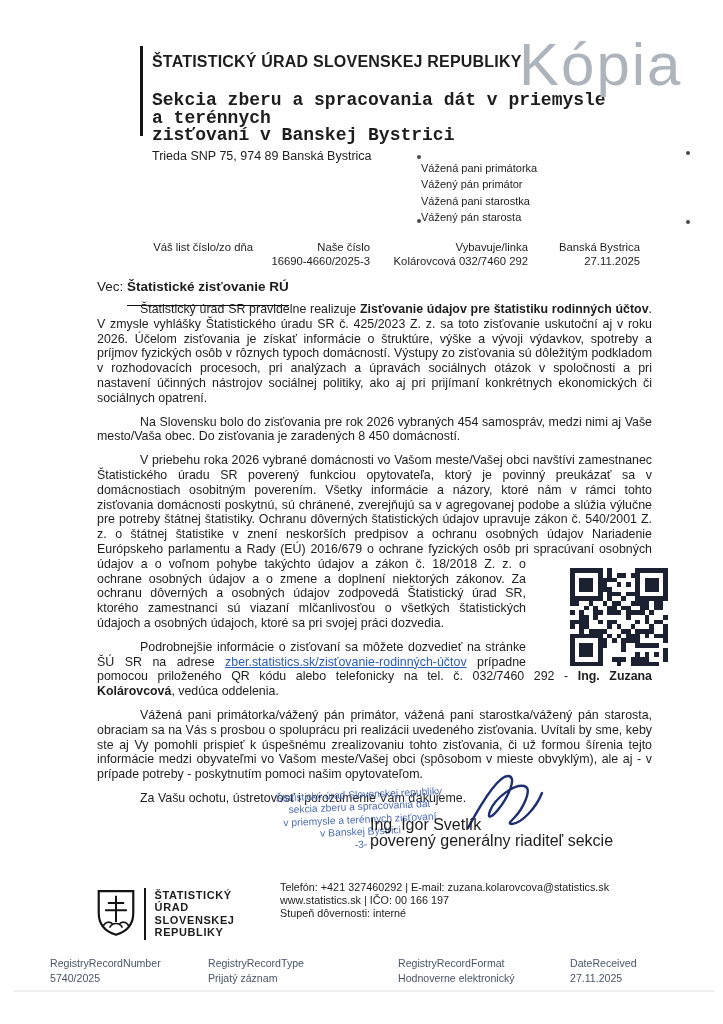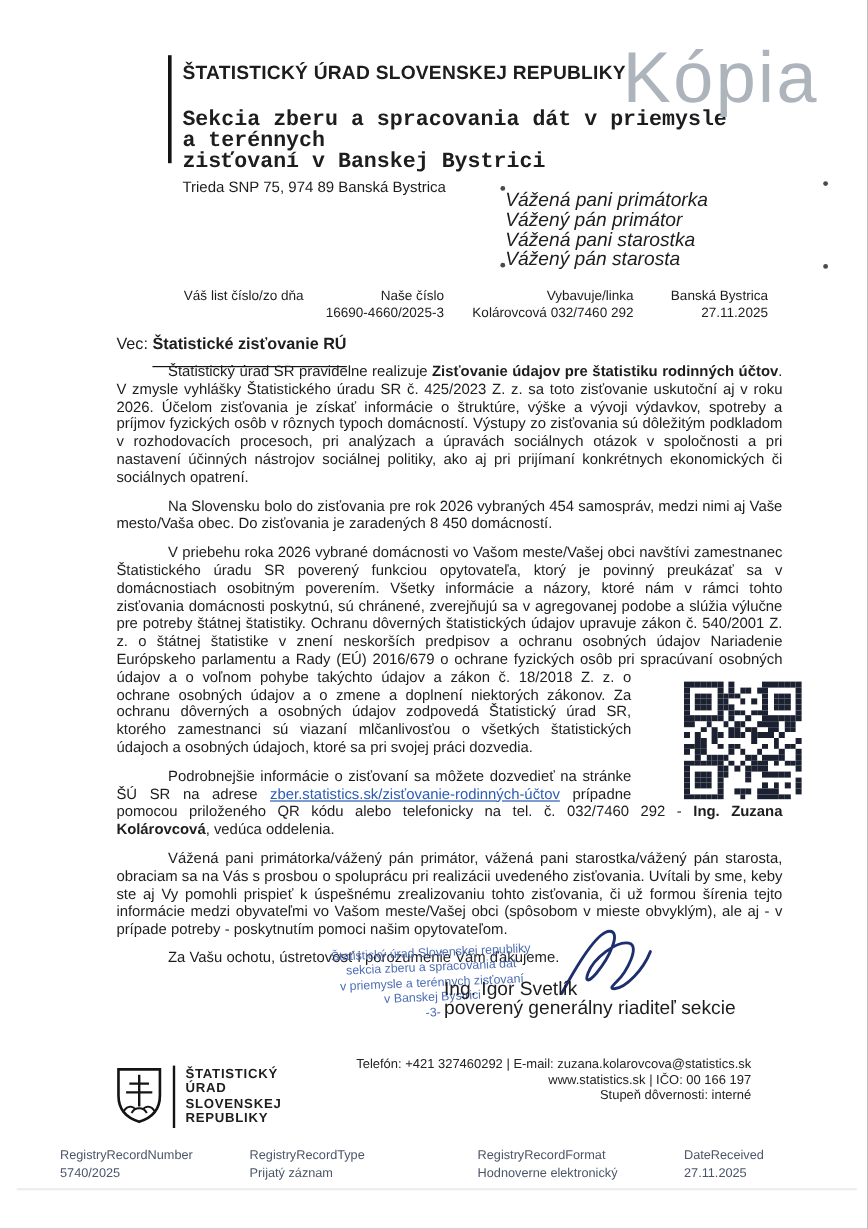--- a/index.html
+++ b/index.html
@@ -9,21 +9,21 @@
   
   .head-bar{position:absolute;left:140px;top:46px;width:2.5px;height:90px;background:#141414;}
   .letterhead{position:absolute;left:152px;top:52px;width:470px;}
   .org-name{font-size:16px;font-weight:bold;letter-spacing:.2px;line-height:20px;}
   .org-section{font-size:18px;font-weight:bold;line-height:17.5px;margin-top:20px;font-family:Liberation Mono, monospace;}
   .org-address{font-size:12.5px;line-height:16px;margin-top:3px;}
   .watermark{position:absolute;left:519px;top:30px;font-size:60px;color:#aeb4bb;letter-spacing:2px;
              font-weight:400;z-index:3;}
 
   
-  .recipient{position:absolute;left:421px;top:160px;font-size:16px;line-height:16.3px;font-style:italic;}
+  .recipient{position:absolute;left:421px;top:160px;font-size:11px;line-height:16.3px;}
   .dot{position:absolute;width:4px;height:4px;border-radius:50%;background:#4a4a4a;}
 
   
   .ref-col{position:absolute;top:241px;text-align:right;font-size:11.3px;line-height:13.5px;}
   .ref-c1{left:108px;width:145px;}
   .ref-c2{left:235px;width:135px;}
   .ref-c3{left:372px;width:156px;}
   .ref-c4{left:520px;width:120px;}
 
   
@@ -43,21 +43,21 @@
   .qr div.on{background:#1b2130;}
 
   
   .stamp{position:absolute;left:245px;top:789px;width:230px;text-align:center;color:#4e6db6;
          font-size:10.3px;line-height:12.4px;transform:rotate(-2.5deg);}
   .sig-svg{position:absolute;left:462px;top:768px;}
   .signatory{position:absolute;left:370px;top:817px;width:280px;text-align:left;
              font-size:16px;line-height:15.6px;}
 
   
-  .contact{position:absolute;left:280px;top:881px;width:346px;text-align:right;
+  .contact{position:absolute;left:280px;top:881px;width:346px;text-align:left;
            font-size:10.8px;line-height:12.9px;color:#222;}
   .logo{position:absolute;left:96px;top:888px;display:flex;align-items:flex-start;}
   .logo-divider{width:1.6px;height:52px;background:#141414;margin:0 9px 0 8px;}
   .logo-text{font-size:11px;font-weight:bold;line-height:12.4px;letter-spacing:.6px;padding-top:1px;}
   .registry-col{position:absolute;top:956px;color:#4a5568;font-size:10.6px;line-height:15px;}
   .reg-1{left:50px;} .reg-2{left:208px;} .reg-3{left:398px;} .reg-4{left:570px;}
   .scan-line{position:absolute;left:14px;top:990px;width:700px;height:2px;background:#eeeeee;}
 </style>
 </head>
 <body>

